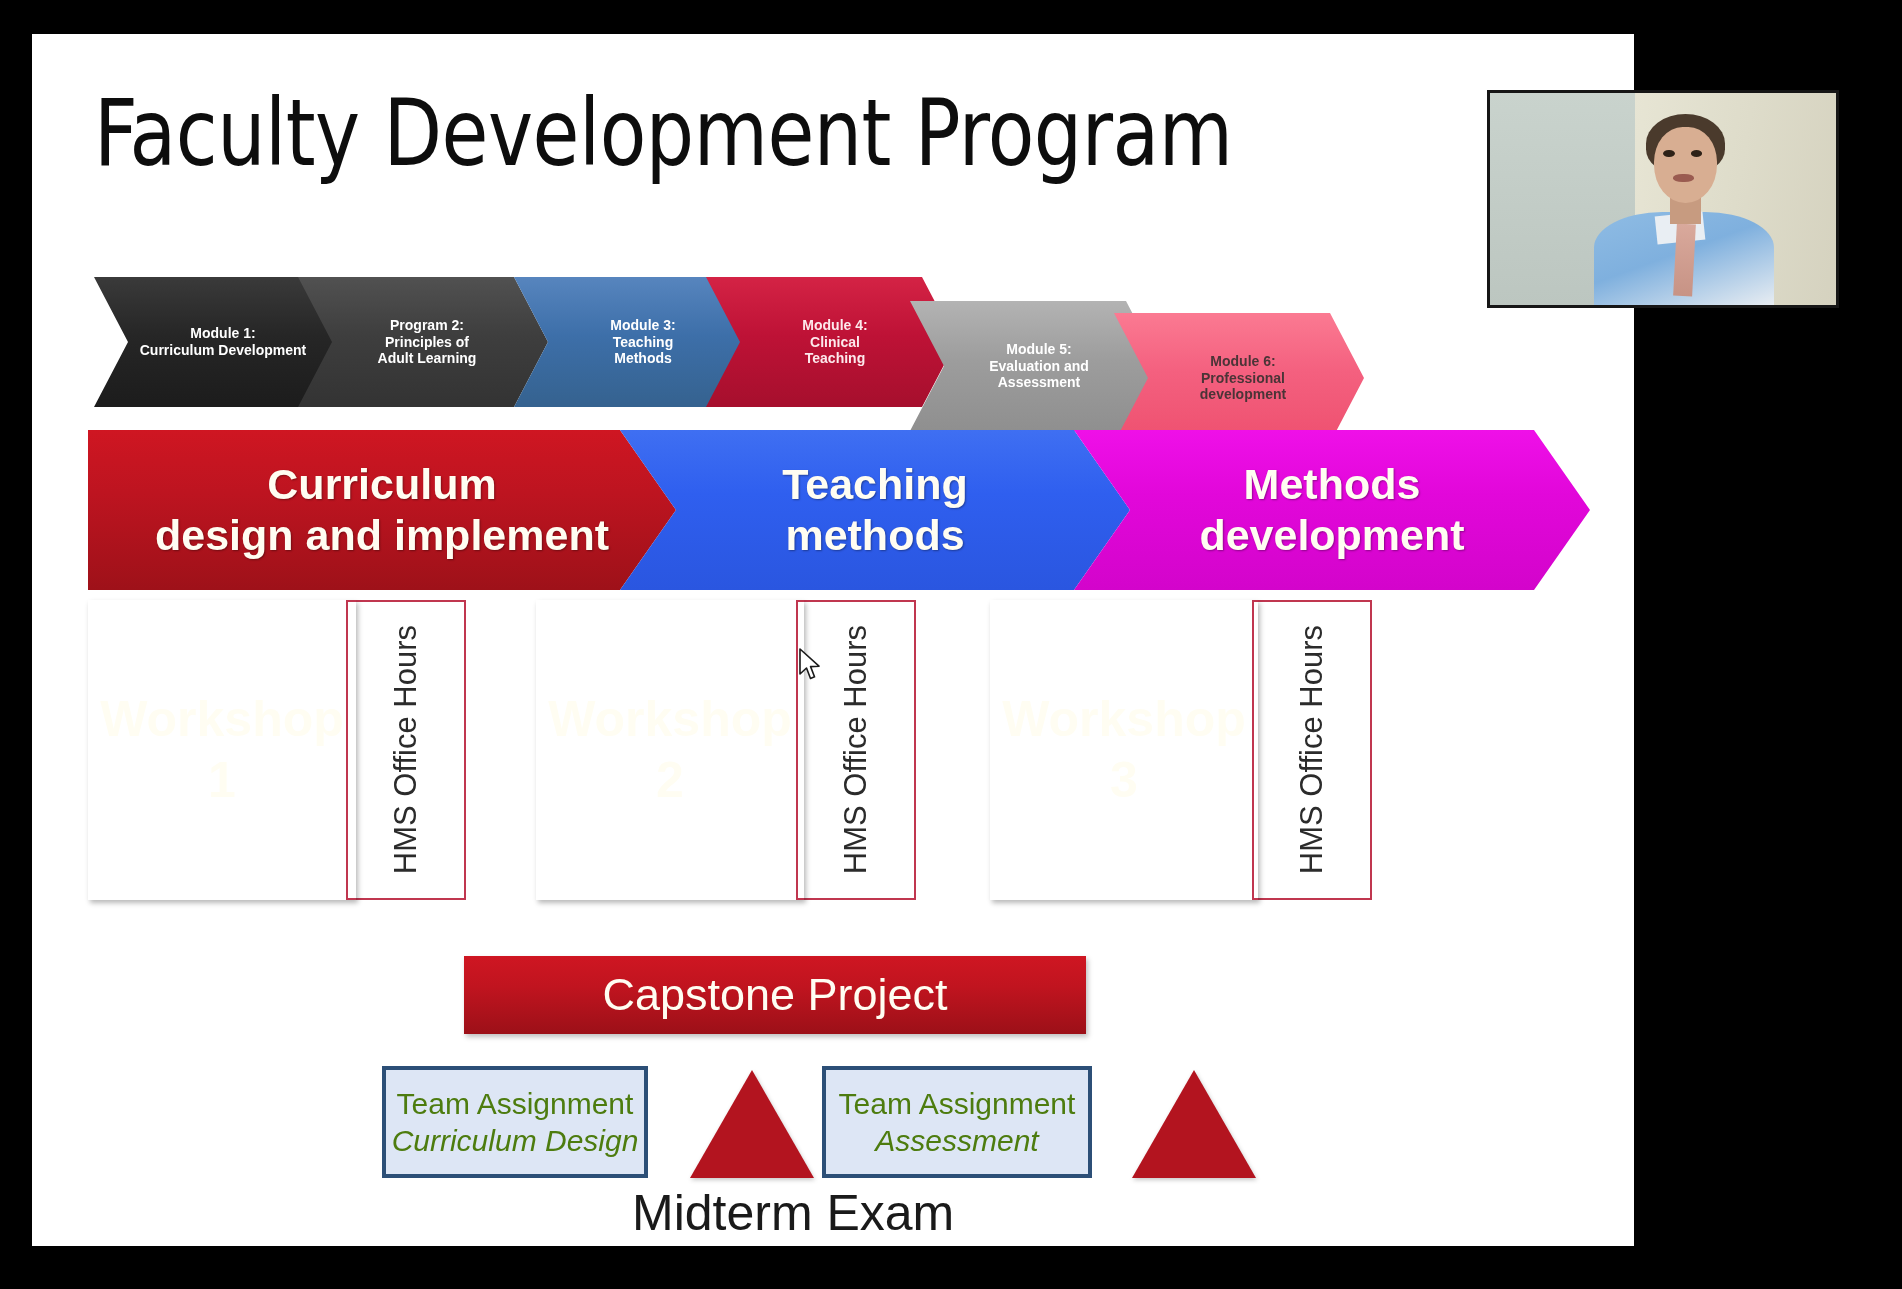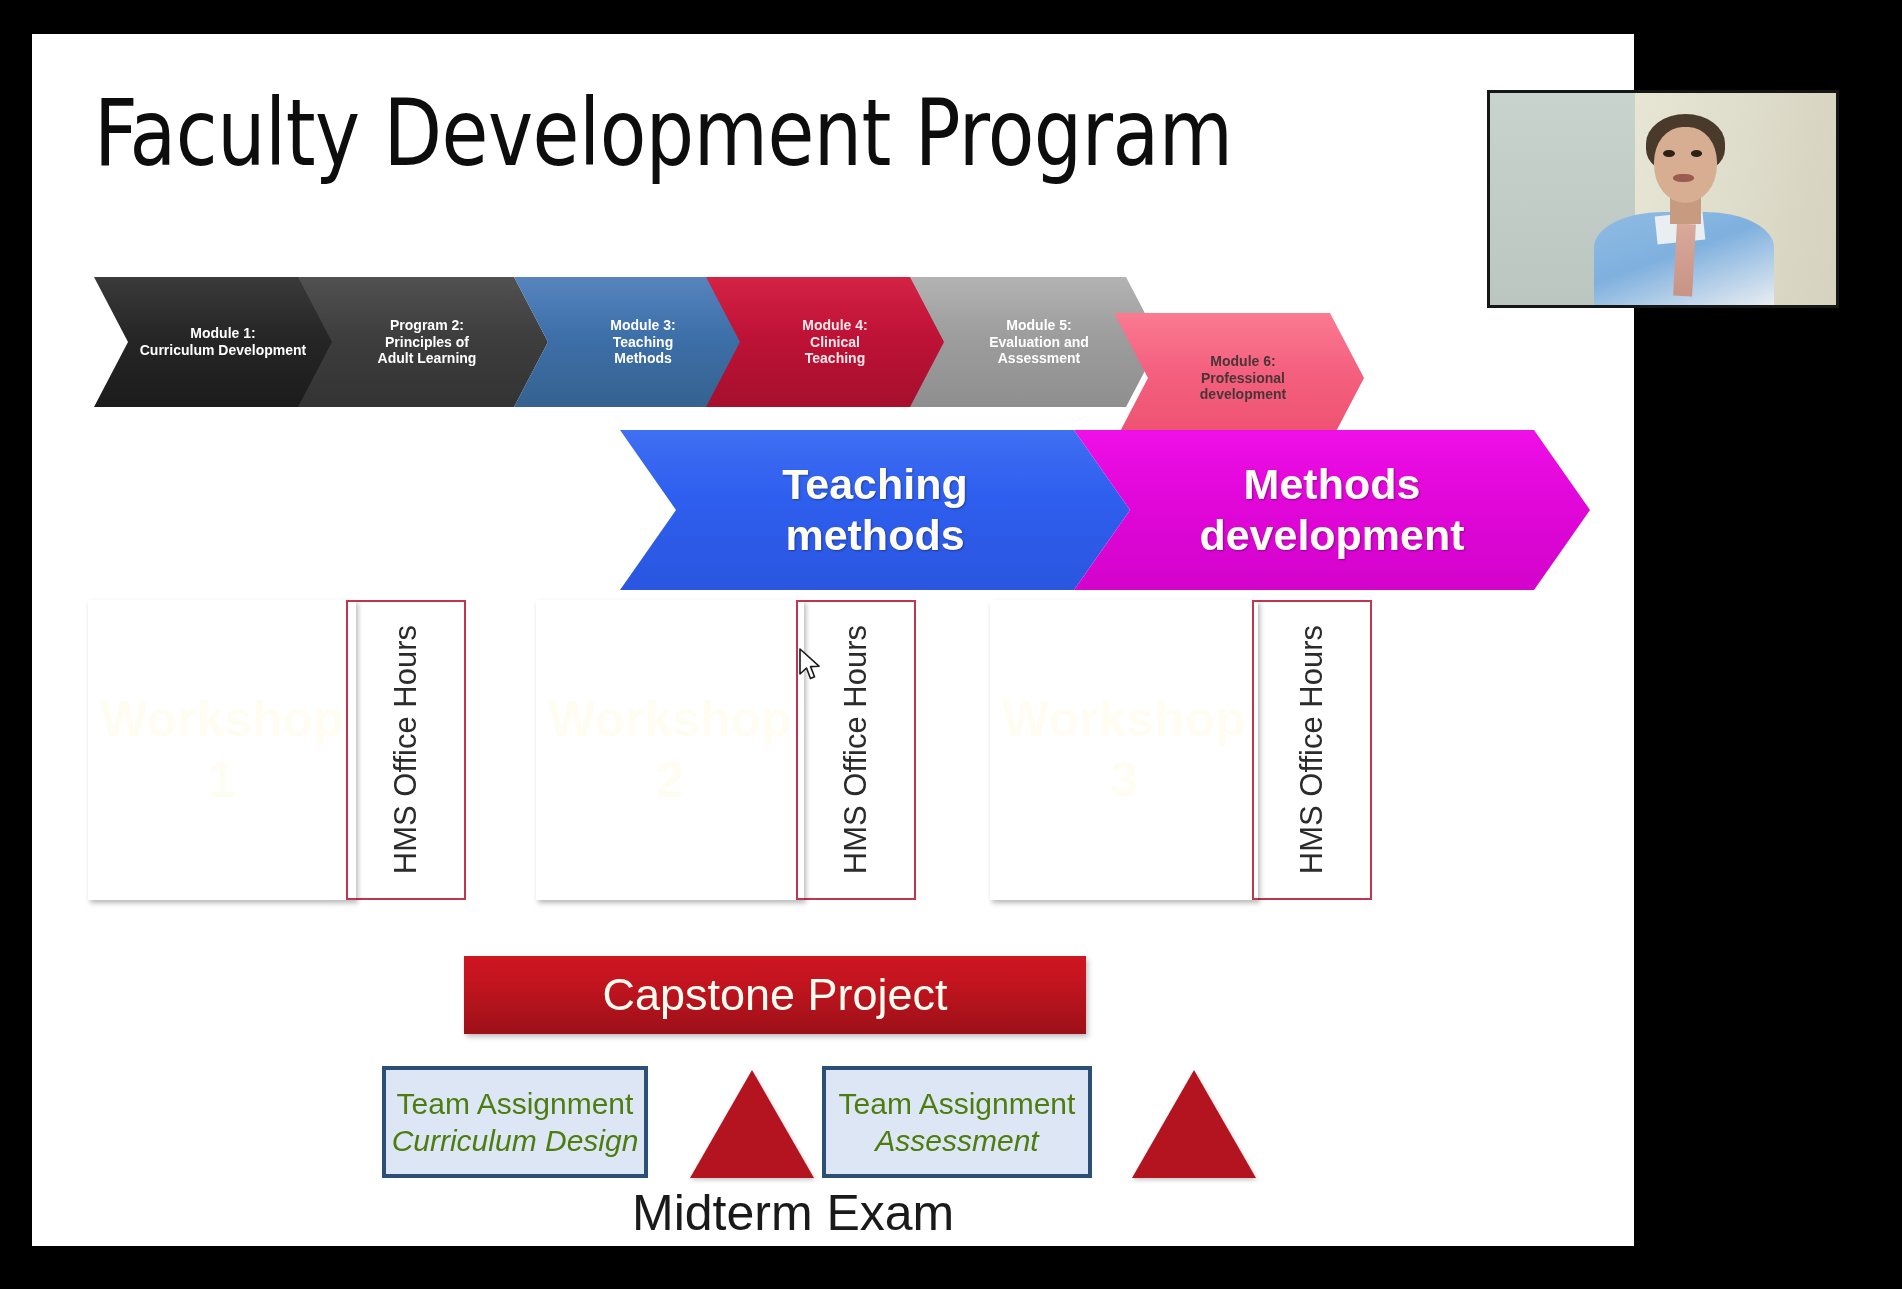--- a/index.html
+++ b/index.html
@@ -29,21 +29,21 @@
     text-align:center;color:#ffffff;font-size:14px;line-height:1.18;
     font-weight:600;padding:0 26px 0 34px;box-sizing:border-box;
     clip-path:polygon(0 0, calc(100% - 34px) 0, 100% 50%, calc(100% - 34px) 100%, 0 100%, 34px 50%);
     filter:drop-shadow(1px 2px 2px rgba(0,0,0,.45));
   }
   .mod span{display:block;}
   .mod-1{background:linear-gradient(180deg,#3a3a3a 0%,#262626 45%,#1c1c1c 100%);}
   .mod-2{background:linear-gradient(180deg,#515151 0%,#3e3e3e 45%,#333333 100%);}
   .mod-3{background:linear-gradient(180deg,#5785be 0%,#3d6fa9 45%,#35628f 100%);}
   .mod-4{background:linear-gradient(180deg,#d42345 0%,#be1236 45%,#a60f2d 100%);color:#fde9ec;}
-  .mod-5{background:linear-gradient(180deg,#b3b3b3 0%,#9d9d9d 45%,#8f8f8f 100%);}
+  .mod-5{background:linear-gradient(180deg,#b3b3b3 0%,#9d9d9d 45%,#8f8f8f 100%);margin-top:24px;}
   .mod-6{background:linear-gradient(180deg,#fb7a92 0%,#f4607f 45%,#ee506f 100%);color:#4b3437;}
   .mod-outline{
     position:absolute;top:-4px;height:138px;
     clip-path:polygon(0 0, calc(100% - 34px) 0, 100% 50%, calc(100% - 34px) 100%, 0 100%, 34px 50%);
     background:linear-gradient(180deg,#ffffff,#c9c9c9);z-index:-1;
   }
 
   
   #phases{position:absolute;left:56px;top:396px;height:160px;width:1502px;}
   .phase{
@@ -201,20 +201,24 @@
       <div class="mod mod-6" style="left:1020px;width:250px;margin-top:36px;">
         <div>
           <span>Module 6:</span>
           <span>Professional</span>
           <span>development</span>
         </div>
       </div>
     </div>
 
     <div id="phases">
+      <div class="phase phase-1" style="left:0px;width:588px;">
+        <span class="phase-line">Curriculum</span>
+        <span class="phase-line">design and implement</span>
+      </div>
       <div class="phase phase-2" style="left:532px;width:510px;">
         <span class="phase-line">Teaching</span>
         <span class="phase-line">methods</span>
       </div>
       <div class="phase phase-3" style="left:986px;width:516px;">
         <span class="phase-line">Methods</span>
         <span class="phase-line">development</span>
       </div>
     </div>
 

